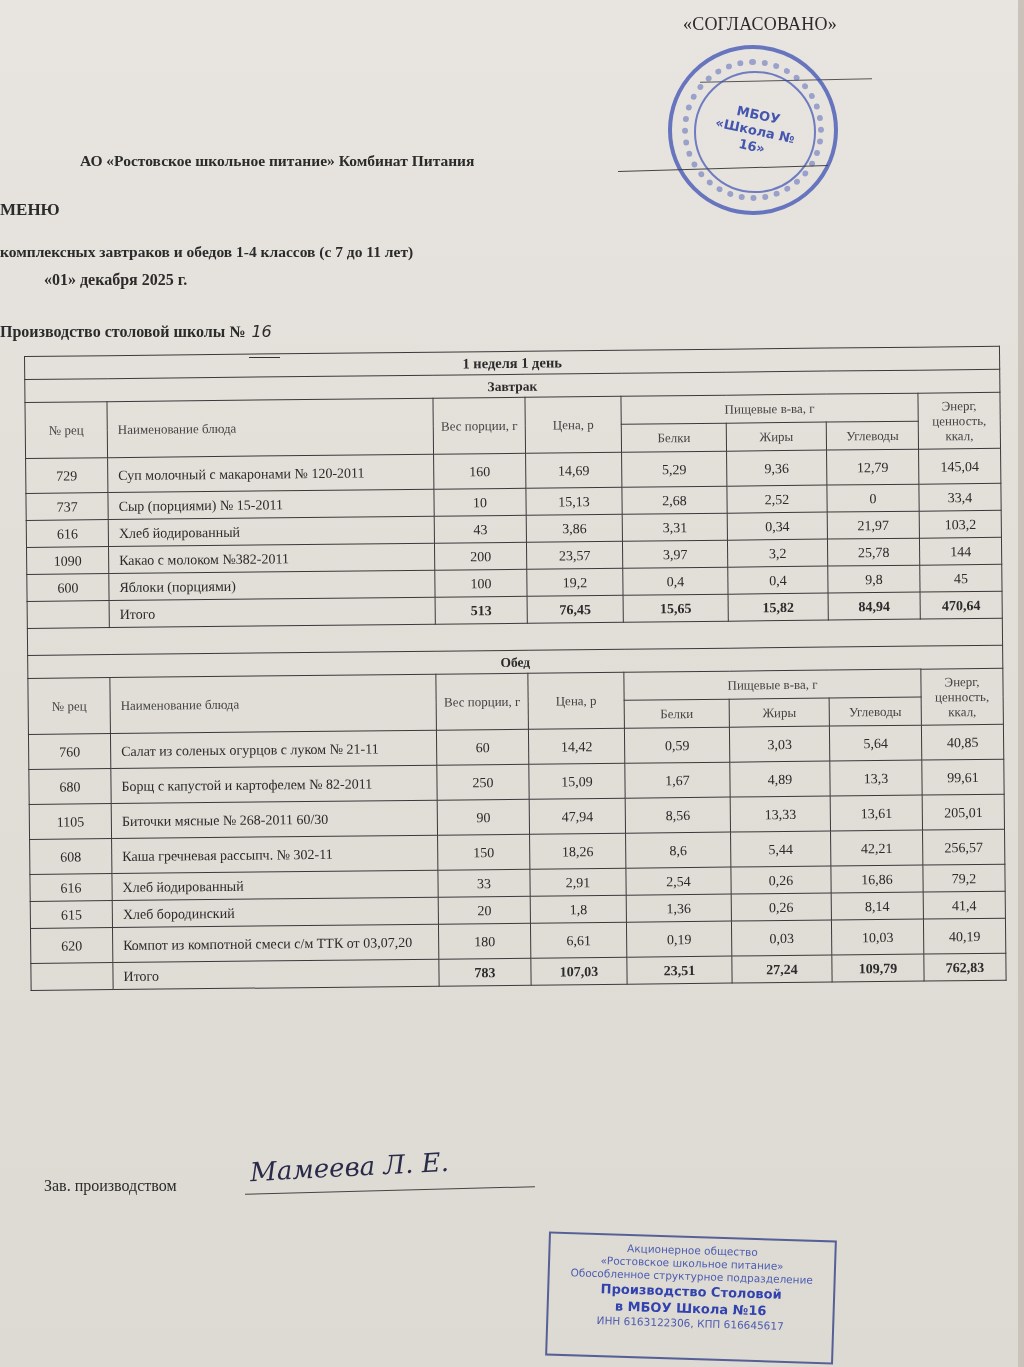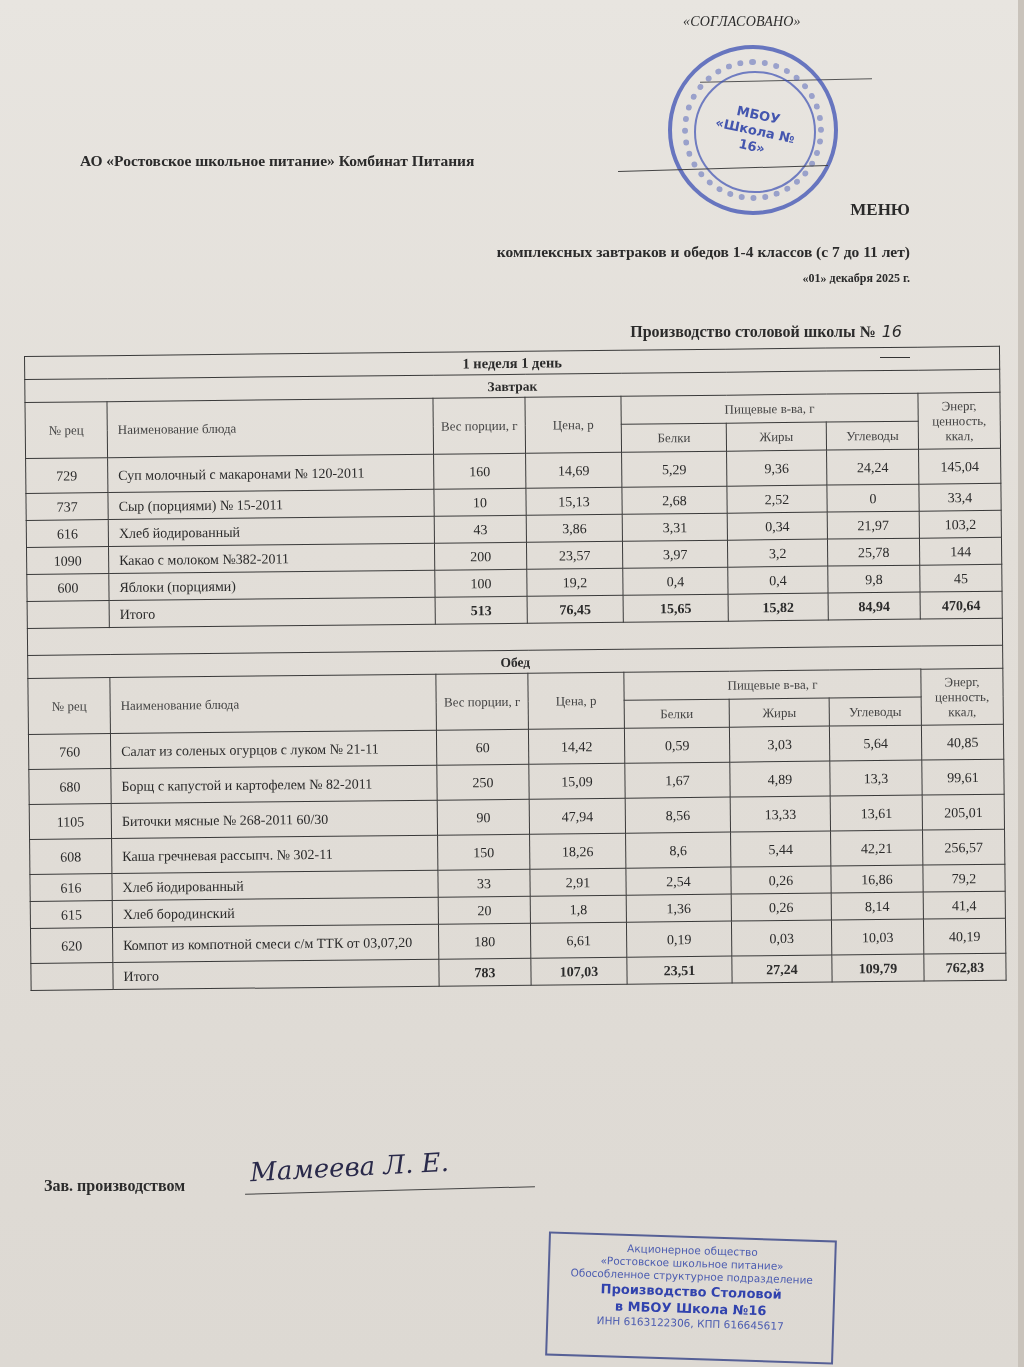--- a/index.html
+++ b/index.html
@@ -2,44 +2,44 @@
 <html><head>
 <meta charset="utf-8">
 <style>
   html, body { margin:0; padding:0; }
   body {
     width:1024px; height:1367px; overflow:hidden; position:relative;
     background: linear-gradient(180deg, #e8e5e0 0%, #e2ded8 40%, #ddd9d3 100%);
     font-family: "Liberation Serif", serif; color:#2b2b2b;
   }
   .edge-right { position:absolute; right:0; top:0; width:6px; height:1367px; background:#c9c3bb; }
-  .approved { position:absolute; left:683px; top:14px; font-size:14px; letter-spacing:0.2px;font-style:italic; }
+  .approved { position:absolute; left:683px; top:14px; font-size:18px; letter-spacing:0.2px; }
   .approved-line { position:absolute; left:700px; top:80px; width:172px; border-top:1px solid #555; transform:rotate(-1.2deg); }
   .org { position:absolute; left:80px; top:152px; font-size:15.5px; font-weight:bold; }
   .org-line { position:absolute; left:618px; top:168px; width:210px; border-top:1px solid #444; transform:rotate(-1.6deg); }
-  .title { position:absolute; left:0; width:910px; text-align:right; font-weight:bold; }
+  .title { position:absolute; left:0; width:910px; text-align:left; font-weight:bold; }
   .t1 { top:200px; font-size:17px; }
   .t2 { top:222px; font-size:15.5px;margin-top:21px; }
-  .t3 { top:271px; font-size:12px; }
+  .t3 { top:271px; font-size:16px;padding-left:44px; }
   .t4 { top:322px; font-size:16px; }
   .school-no { font-family:"DejaVu Sans", sans-serif; font-style:italic; font-weight:normal; border-bottom:1px solid #333; padding:0 8px 16px 2px; }
 
   .sheet { position:absolute; left:24px; top:356px; width:975px; transform:rotate(-0.6deg); transform-origin:0 0; }
   table { border-collapse:collapse; width:100%; table-layout:fixed; font-size:14px; }
   td, th { border:1.3px solid #3a3a3a; text-align:center; padding:0 2px; font-weight:normal; line-height:15px; }
   th { font-size:13px; color:#444; }
   .name { text-align:left; padding-left:10px; }
   .bold { font-weight:bold; }
   .banner td { height:22px; font-weight:bold; font-size:14.5px; }
   .sec td { height:22px; font-weight:bold; font-size:13.5px; }
   .spacer td { height:26px; }
   .drow td { height:26px; }
   .drow.tall td { height:34px; }
 
-  .sign-label { position:absolute; left:44px; top:1177px; font-size:16px; font-weight:bold; }
+  .sign-label { position:absolute; left:44px; top:1177px; font-size:16px; font-weight:normal; }
   .sign-line { position:absolute; left:245px; top:1190px; width:290px; border-top:1px solid #444; transform:rotate(-1.5deg); }
   .sign-text { position:absolute; left:250px; top:1152px; font-family:"DejaVu Serif", serif; font-style:italic; font-size:26px; color:#2a2a4a; transform:rotate(-3deg); }
 
   .seal { position:absolute; left:668px; top:45px; width:170px; height:170px; border-radius:50%;
           border:4px solid rgba(60,80,180,0.75); box-sizing:border-box; }
   .seal-inner { position:absolute; left:22px; top:22px; width:118px; height:118px; border-radius:50%;
           border:2px solid rgba(60,80,180,0.7); }
   .seal-ring { position:absolute; left:10px; top:10px; width:142px; height:142px; border-radius:50%;
           border:6px dotted rgba(60,80,180,0.45); box-sizing:border-box; }
   .seal-text { position:absolute; left:28px; top:58px; width:110px; text-align:center; color:rgba(50,70,170,0.9);
@@ -110,21 +110,21 @@
           <th>Жиры</th>
           <th>Углеводы</th>
         </tr>
         <tr class="drow tall">
           <td>729</td>
           <td class="name">Суп молочный с макаронами № 120-2011</td>
           <td>160</td>
           <td>14,69</td>
           <td>5,29</td>
           <td>9,36</td>
-          <td>24,24</td>
+          <td>12,79</td>
           <td>145,04</td>
         </tr>
         <tr class="drow">
           <td>737</td>
           <td class="name">Сыр (порциями) № 15-2011</td>
           <td>10</td>
           <td>15,13</td>
           <td>2,68</td>
           <td>2,52</td>
           <td>0</td>

